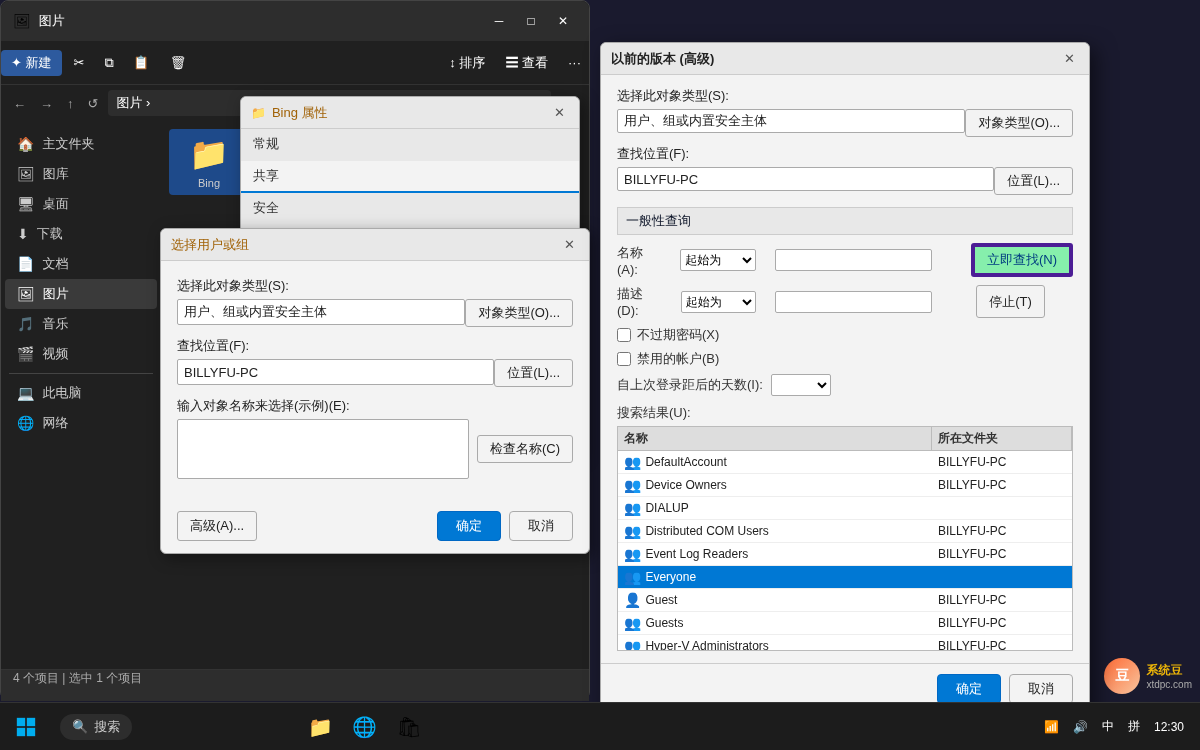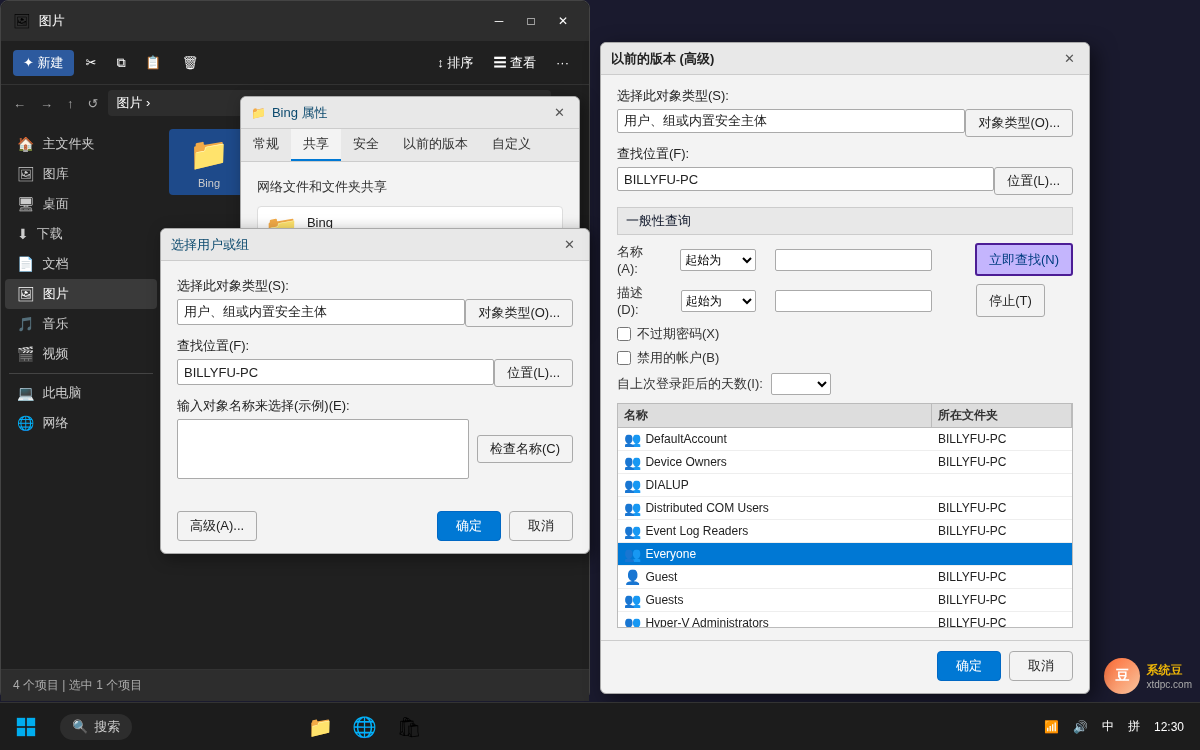--- a/index.html
+++ b/index.html
@@ -102,21 +102,21 @@
       cursor: pointer;
       color: #fff;
       font-size: 12px;
     }
 
     .explorer-toolbar {
       height: 44px;
       background: #202020;
       display: flex;
       align-items: center;
-      padding: 0 12px;
+      padding: 0 0;
       gap: 4px;
       border-bottom: 1px solid #333;
     }
     .toolbar-btn {
       display: flex;
       align-items: center;
       gap: 4px;
       padding: 4px 8px;
       border-radius: 4px;
       cursor: pointer;
@@ -197,21 +197,21 @@
     }
     .file-item.selected { background: #1e4a8a; }
     .file-icon { font-size: 32px; }
     .file-name { font-size: 11px; color: #ccc; text-align: center; word-break: break-word; }
 
     .explorer-statusbar {
       height: 32px;
       background: #2d2d2d;
       border-top: 1px solid #333;
       display: flex;
-      align-items: center;
+      align-items: flex-start;
       padding: 0 12px;
       color: #aaa;
       font-size: 12px;
     }
 
     
     .bing-props-dialog {
       position: absolute;
       top: 96px;
       left: 240px;
@@ -224,27 +224,28 @@
     }
     .dialog-titlebar {
       height: 32px;
       background: #e8e8e8;
       display: flex;
       align-items: center;
       padding: 0 10px;
       border-radius: 6px 6px 0 0;
       border-bottom: 1px solid #ccc;
     }
-    .dialog-title { flex: 1; font-size: 13px; color: #0c4a6e; font-weight: 500; }
+    .dialog-title { flex: 1; font-size: 13px; color: #a16207; font-weight: 500; }
     .dialog-close { cursor: pointer; color: #555; padding: 2px 4px; border-radius: 3px; }
 
     .dialog-tabs {
       display: flex;
       background: #e8e8e8;
       border-bottom: 1px solid #ccc;
+      flex-direction: column;
     }
     .dialog-tab {
       padding: 6px 12px;
       font-size: 13px;
       color: #333;
       cursor: pointer;
       border-bottom: 2px solid transparent;
     }
     .dialog-tab.active {
       background: #f3f3f3;
@@ -347,22 +348,22 @@
       padding: 4px 12px;
       font-size: 13px;
       border-radius: 3px;
       cursor: pointer;
       border: 1px solid #aaa;
       background: #f3f3f3;
       color: #222;
       white-space: nowrap;
     }
     .adv-btn.accent {
-      background: #c4b5fd;
-      border: 2px solid #4c1d95;
+      background: #86efac;
+      border: 4px solid #4c1d95;
       color: #003d80;
       font-weight: 500;
     }
 
     .adv-section {
       border: 1px solid #ccc;
       background: #e8e8e8;
       padding: 4px 8px;
       margin-bottom: 8px;
       font-size: 13px;
@@ -714,20 +715,21 @@
       <span>禁用的帐户(B)</span>
     </div>
 
     <div class="adv-days-row">
       <span>自上次登录距后的天数(I):</span>
       <select class="adv-days-select">
         <option></option>
       </select>
     </div>
 
+    <div class="adv-results-label">搜索结果(U):</div>
     <div class="adv-results-header">
       <div class="adv-results-header-cell">名称</div>
       <div class="adv-results-header-cell">所在文件夹</div>
     </div>
     <div class="adv-results-list" id="results-list">
     <div class="adv-result-row">
     <div class="adv-result-cell">
       <span class="result-icon">👥</span>
       <span>DefaultAccount</span>
     </div>

